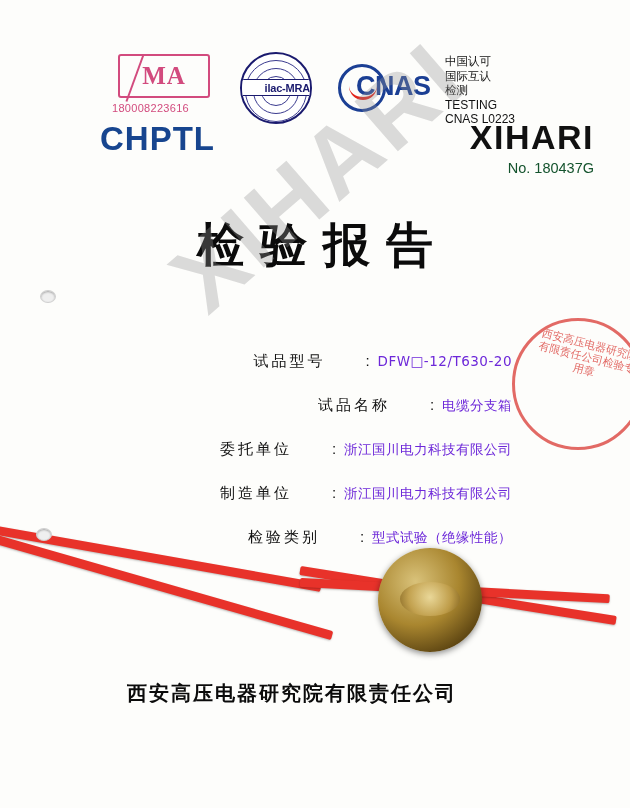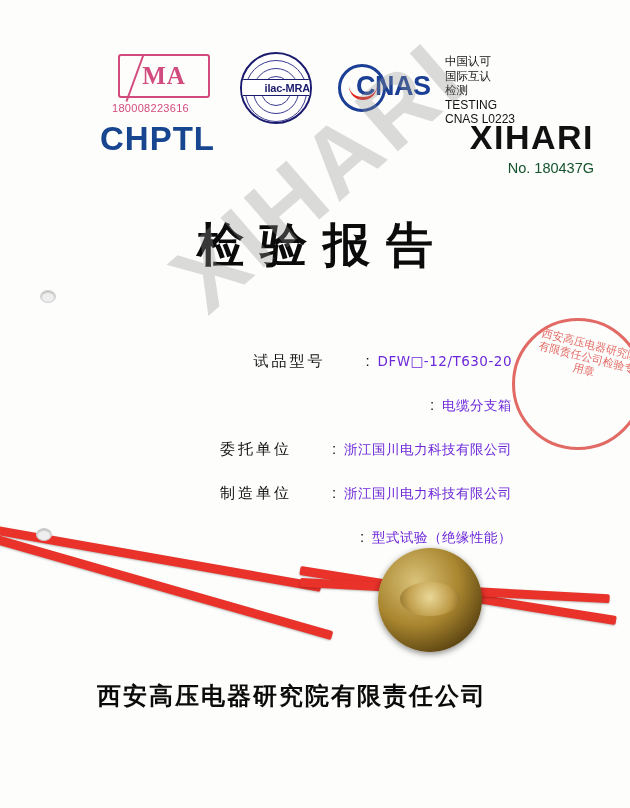--- a/index.html
+++ b/index.html
@@ -348,21 +348,21 @@
   .hole.h1 { left: 40px; top: 290px; }
   .hole.h2 { left: 36px; top: 528px; }
 
   
   .footer {
     position: absolute;
     left: 0;
     top: 680px;
     width: 584px;
     text-align: center;
-    font-size: 24px;
+    font-size: 20px;
     font-weight: bold;
     letter-spacing: 2px;
     color: #0b0b0b;
     font-family: "DejaVu Sans", sans-serif;
   }
 </style>
 </head>
 <body>
 
 <div class="page">
@@ -406,34 +406,36 @@
 
   <div class="watermark">XIHARI</div>
 
   <div class="fields">
     <div class="field-row">
       <div class="field-label">试品型号</div>
       <div class="field-colon">:</div>
       <div class="field-value">DFW□-12/T630-20</div>
     </div>
     <div class="field-row">
+      <div class="field-label">试品名称</div>
       <div class="field-colon">:</div>
       <div class="field-value">电缆分支箱</div>
     </div>
     <div class="field-row">
       <div class="field-label">委托单位</div>
       <div class="field-colon">:</div>
       <div class="field-value">浙江国川电力科技有限公司</div>
     </div>
     <div class="field-row">
       <div class="field-label">制造单位</div>
       <div class="field-colon">:</div>
       <div class="field-value">浙江国川电力科技有限公司</div>
     </div>
     <div class="field-row">
+      <div class="field-label">检验类别</div>
       <div class="field-colon">:</div>
       <div class="field-value">型式试验（绝缘性能）</div>
     </div>
   </div>
 
   <div class="stamp">
     <div class="stamp-text">西安高压电器研究院有限责任公司检验专用章</div>
   </div>
 
   <div class="ribbon r1"></div>

